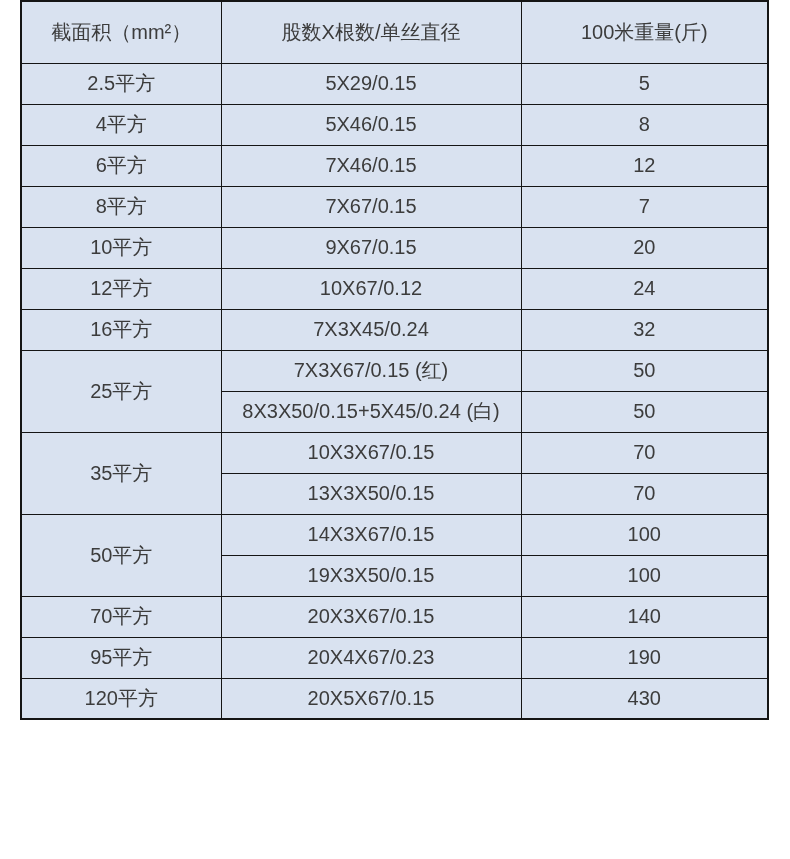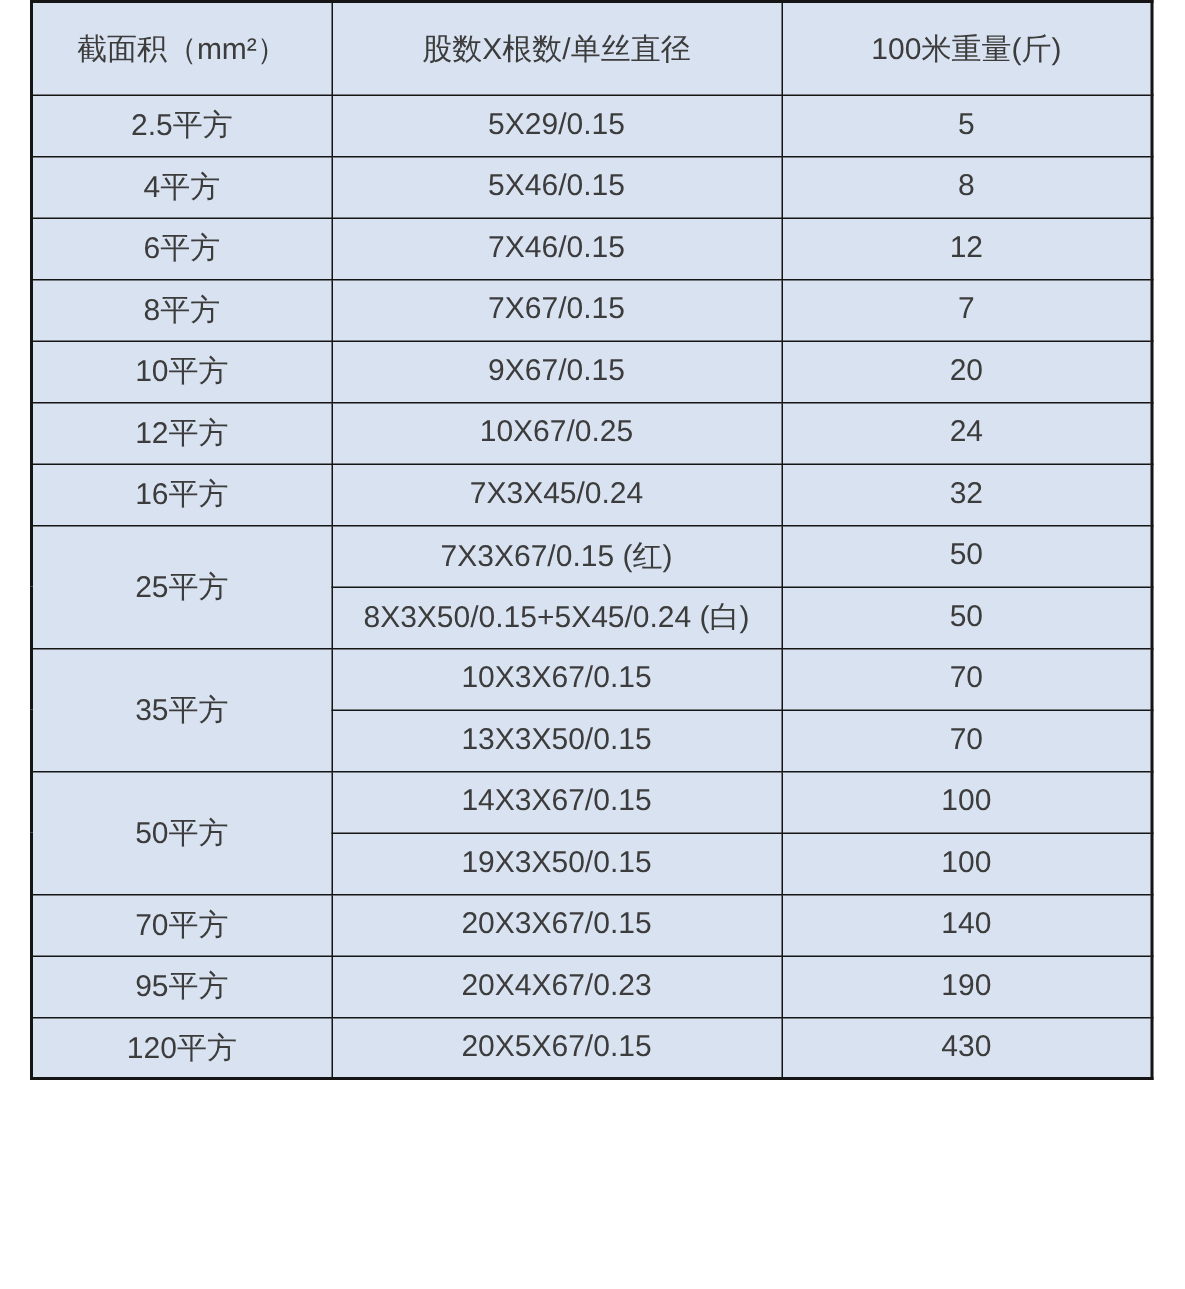--- a/index.html
+++ b/index.html
@@ -93,21 +93,21 @@
           <td>7X67/0.15</td>
           <td>7</td>
         </tr>
         <tr>
           <td rowspan="1">10平方</td>
           <td>9X67/0.15</td>
           <td>20</td>
         </tr>
         <tr>
           <td rowspan="1">12平方</td>
-          <td>10X67/0.25</td>
+          <td>10X67/0.12</td>
           <td>24</td>
         </tr>
         <tr>
           <td rowspan="1">16平方</td>
           <td>7X3X45/0.24</td>
           <td>32</td>
         </tr>
         <tr>
           <td rowspan="2">25平方</td>
           <td>7X3X67/0.15 (红)</td>

